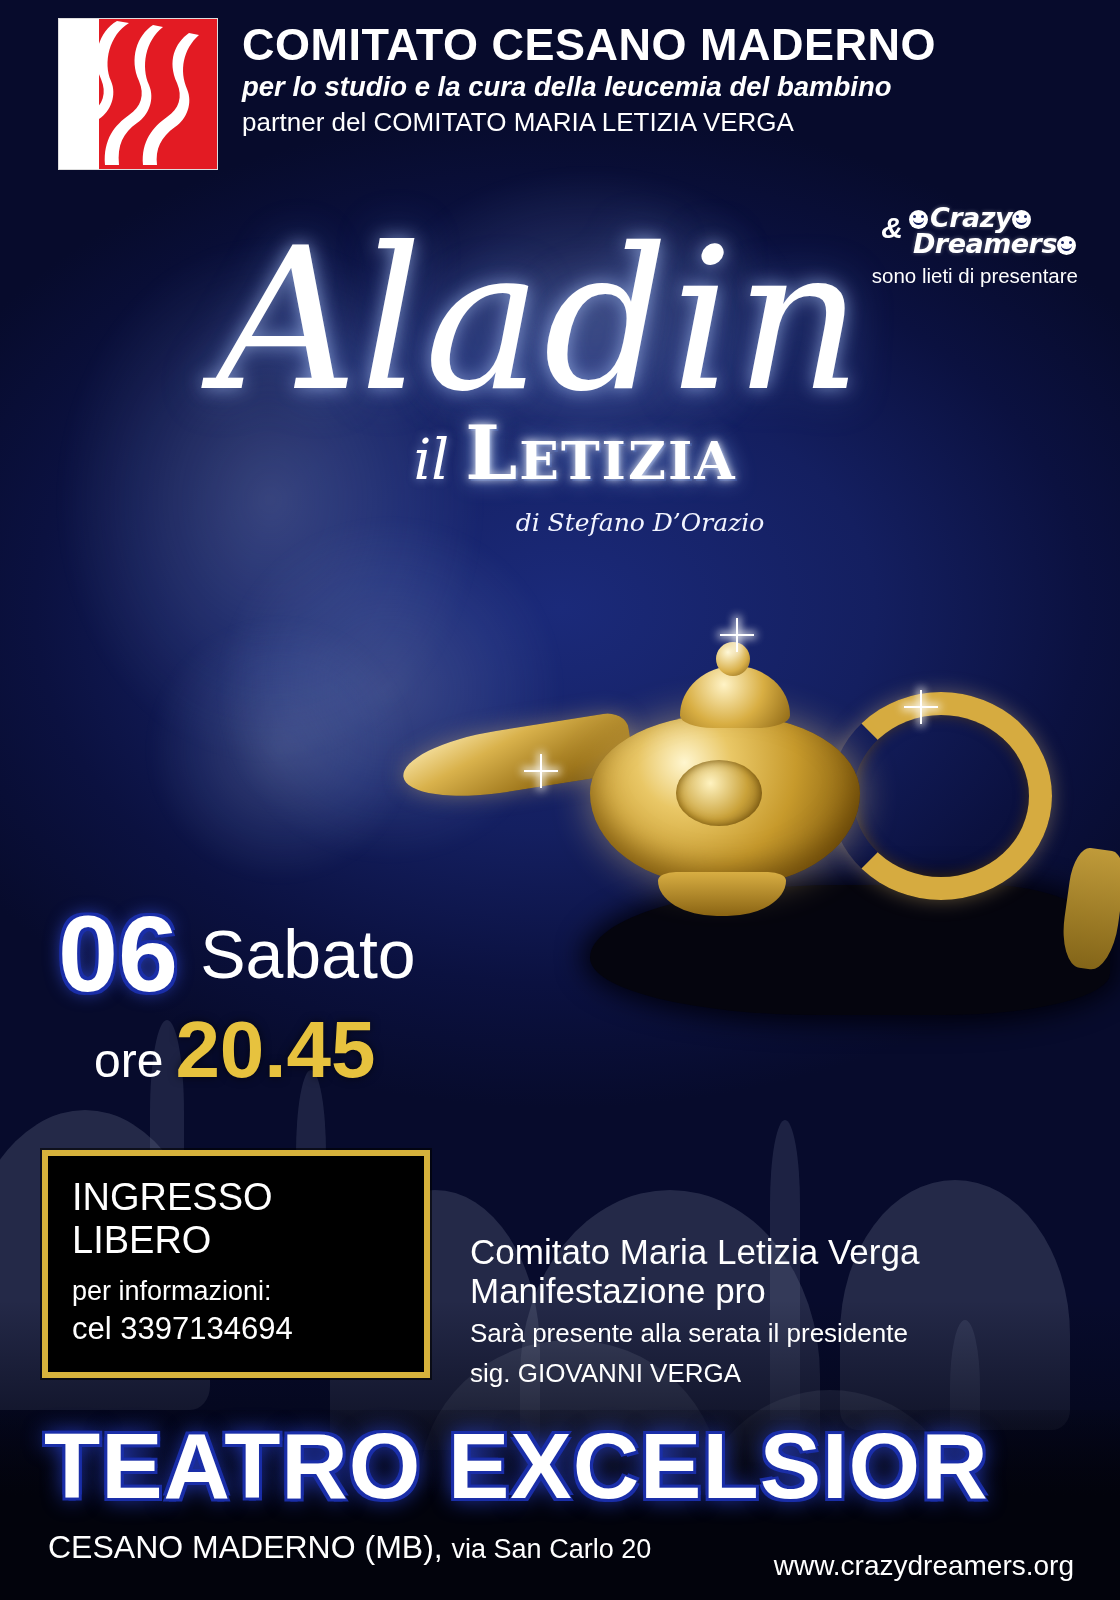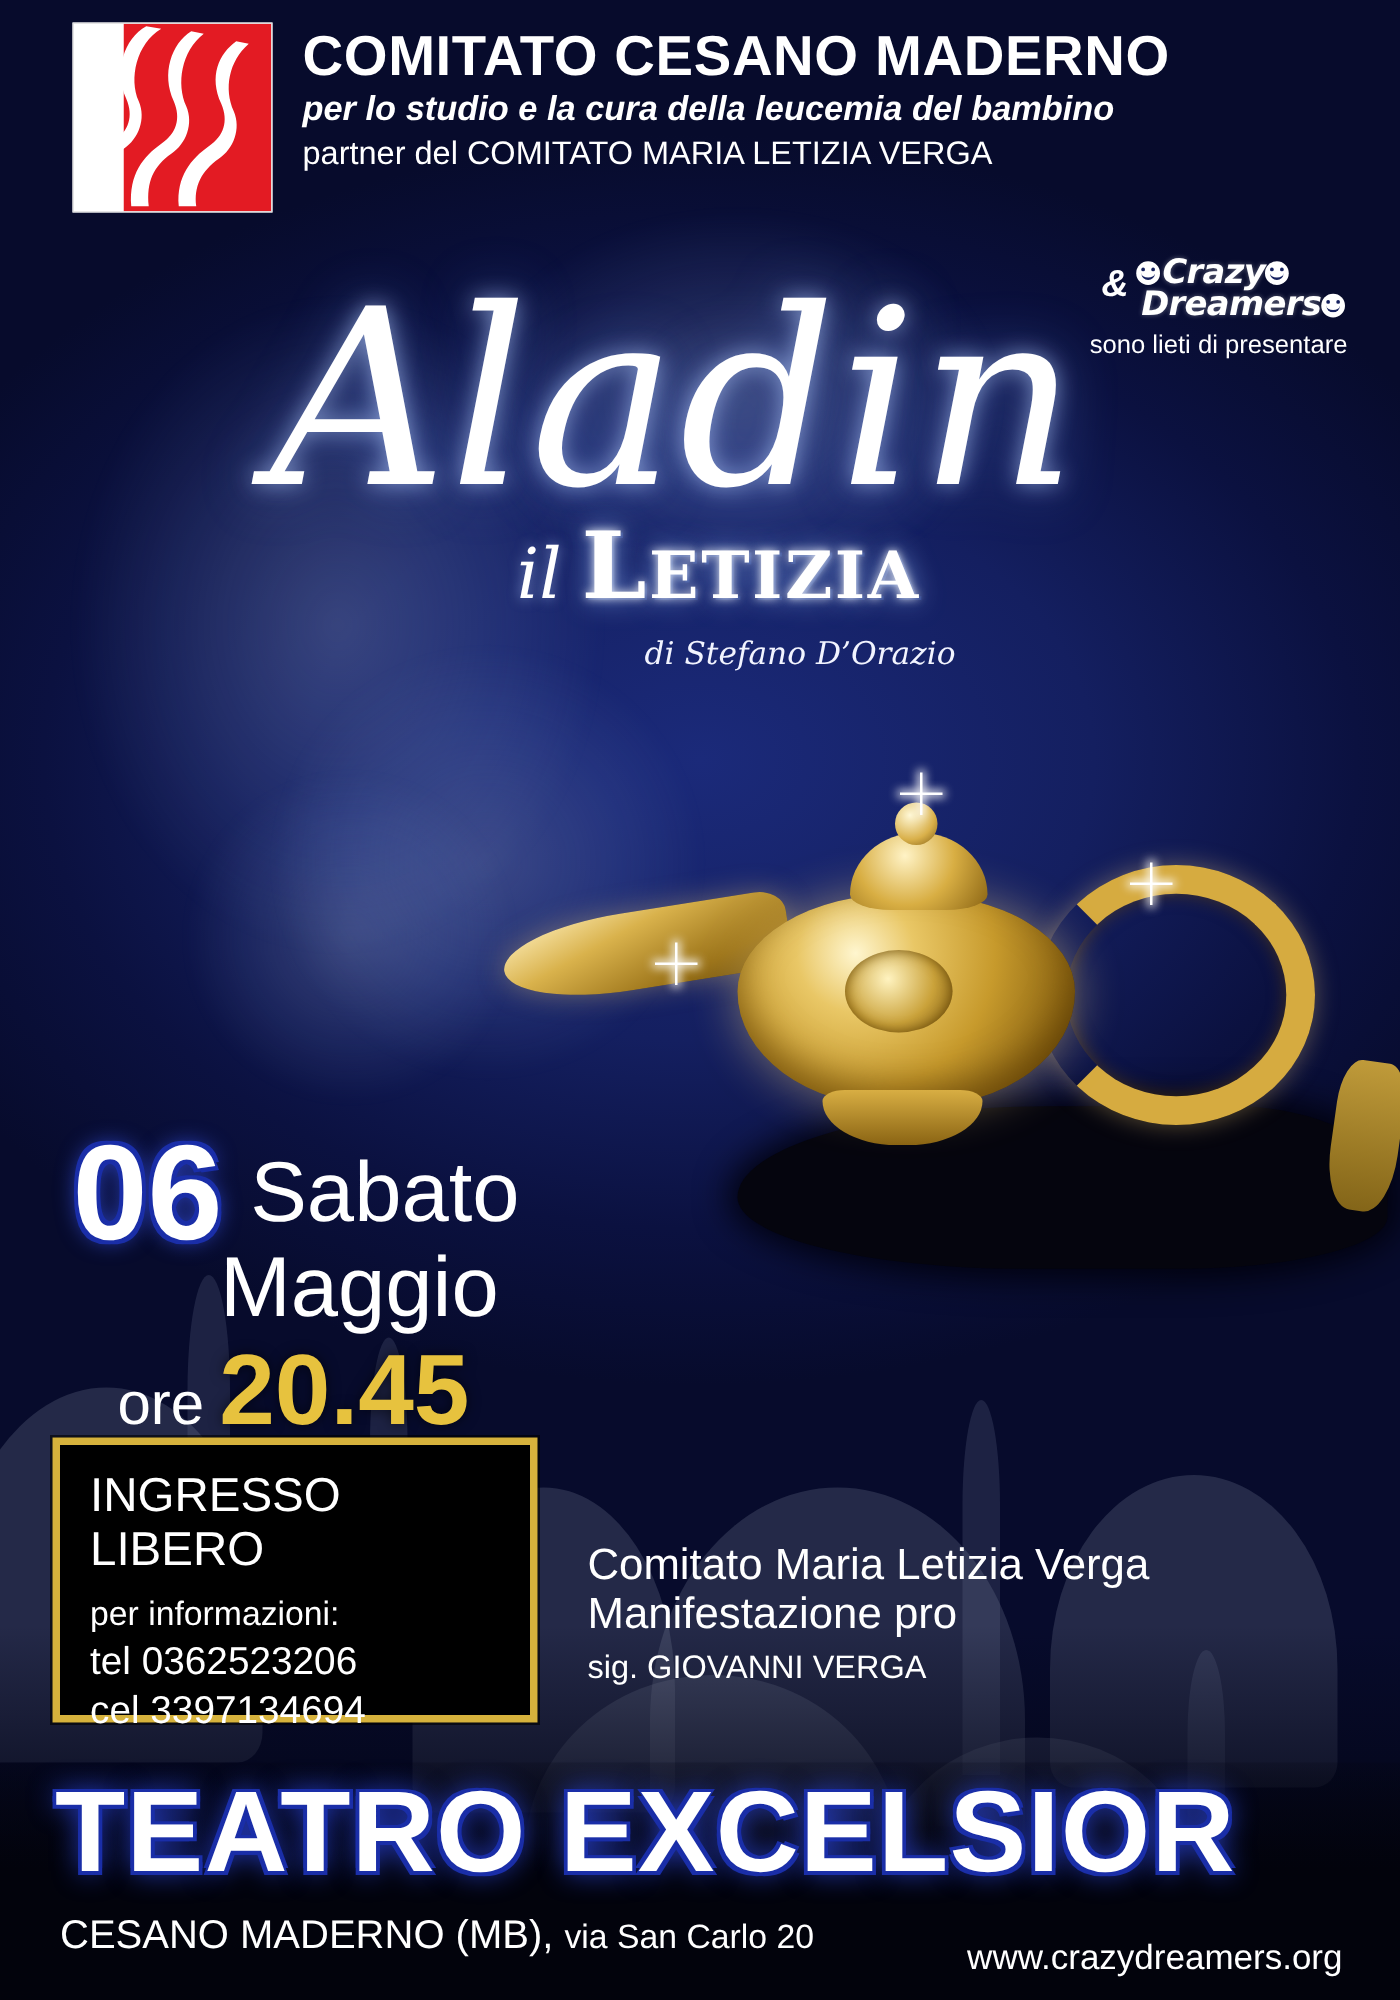--- a/index.html
+++ b/index.html
@@ -525,37 +525,36 @@
       <div class="sparkle" style="left:540px; top:86px;"></div>
       <div class="sparkle" style="left:160px; top:150px;"></div>
     </div>
   </div>
 
   <div class="date-block">
     <div class="date-row1">
       <span class="d-06">06</span>
       <span class="d-sabato">Sabato</span>
     </div>
-    <div class="d-maggio">Maggio</div>
     <div class="date-row3">
       <span class="d-ore">ore</span>
       <span class="d-time">20.45</span>
     </div>
   </div>
 
   <div class="info-box">
     <div class="ib-title">INGRESSO LIBERO</div>
     <div class="ib-line">per informazioni:</div>
-    <div class="ib-line big">tel 0362523206</div>
     <div class="ib-line big">cel 3397134694</div>
   </div>
 
   <div class="manif">
     <div class="mf-1">Comitato Maria Letizia Verga</div>
     <div class="mf-1">Manifestazione pro</div>
+    <div class="mf-2">Sarà presente alla serata il presidente</div>
     <div class="mf-2">sig. GIOVANNI VERGA</div>
   </div>
 
   <div class="footer"></div>
   <div class="theatre">TEATRO EXCELSIOR</div>
   <div class="addr">
     <span>CESANO MADERNO (MB),</span>
     <span class="small">via San Carlo 20</span>
   </div>
   <div class="site">www.crazydreamers.org</div>

